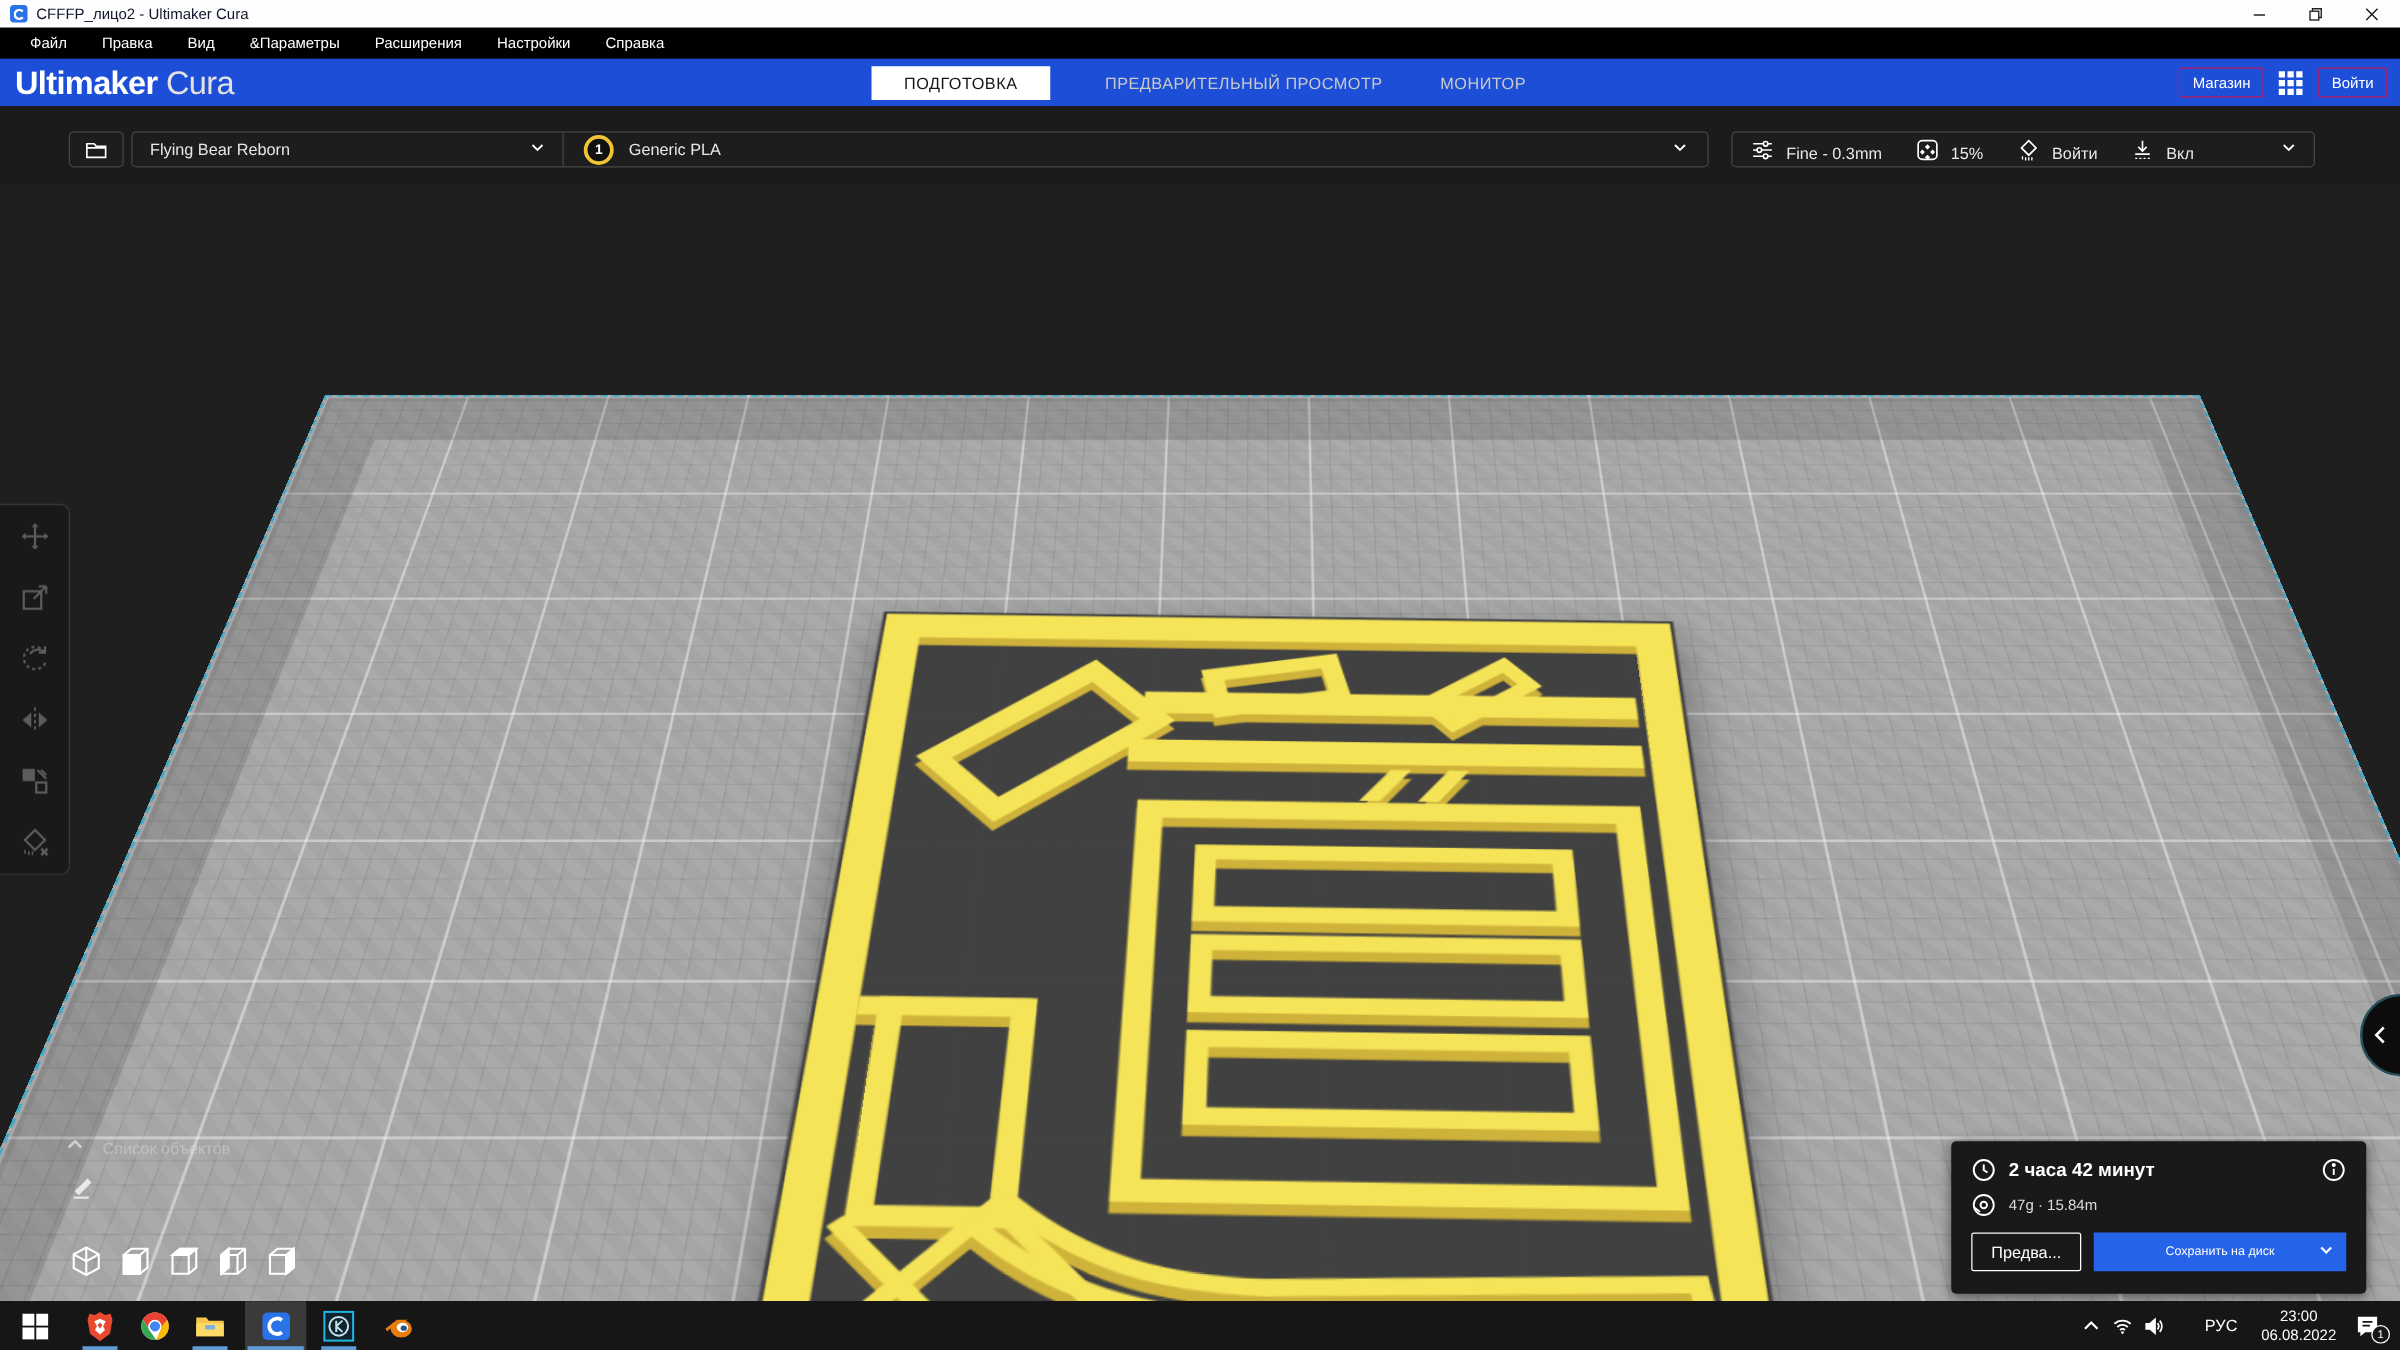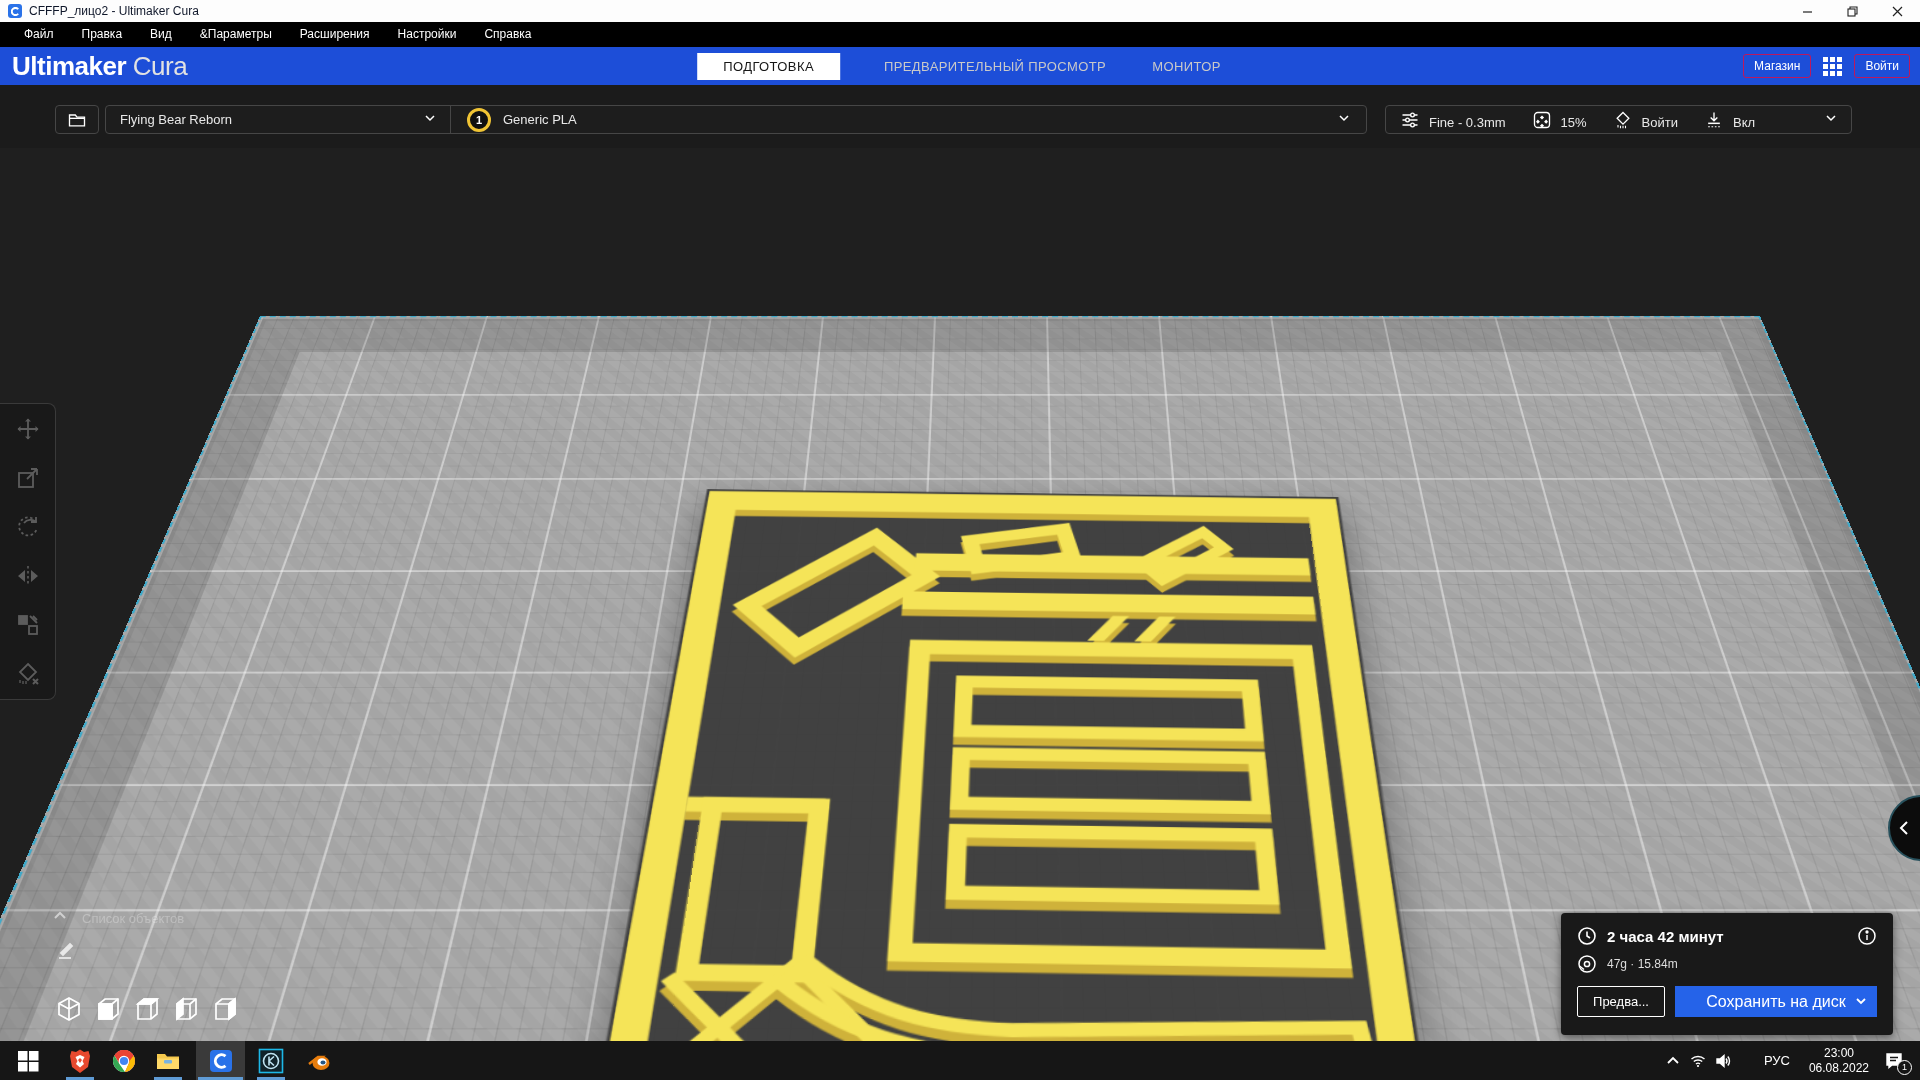--- a/index.html
+++ b/index.html
@@ -92,21 +92,21 @@
   
   .jobpanel { position:absolute; right:27px; bottom:6px; width:332px; height:122px; background:#191919;
               border-radius:4px; padding:13px 16px 14px 16px; color:#fff; box-shadow:0 2px 10px rgba(0,0,0,.5); }
   .jrow1 { display:flex; align-items:center; gap:10px; }
   .jrow1 .jtime { font-size:15px; font-weight:bold; }
   .jrow1 .info { margin-left:auto; }
   .jrow2 { display:flex; align-items:center; gap:10px; margin-top:8px; font-size:12px; color:#ddd; }
   .jrow3 { display:flex; gap:10px; margin-top:12px; }
   .btn-preview { flex:0 0 88px; height:31px; background:transparent; border:1px solid #fff; color:#fff;
                  font-size:13px; border-radius:2px; font-family:inherit; white-space:nowrap; overflow:hidden; }
-  .btn-save { flex:1; height:31px; background:#2563e9; border:none; color:#fff; font-size:16px; border-radius:0;
+  .btn-save { flex:1; height:31px; background:#2563e9; border:none; color:#fff; font-size:10px; border-radius:0;
               display:flex; align-items:center; justify-content:center; gap:10px; font-family:inherit; position:relative; }
   .btn-save .chev { position:absolute; right:10px; }
   .jicon svg { width:20px; height:20px; display:block; }
 
   .edge-toggle { position:absolute; right:-34px; bottom:180px; width:66px; height:66px; border-radius:50%;
                  background:#0c0c0c; border:2px solid #27505c; display:flex; align-items:center; justify-content:center; }
   .edge-toggle svg { width:16px; height:16px; margin-right:34px; }
 
   
   .taskbar { position:absolute; left:0; bottom:0; width:100%; height:39px; background:#161616;

